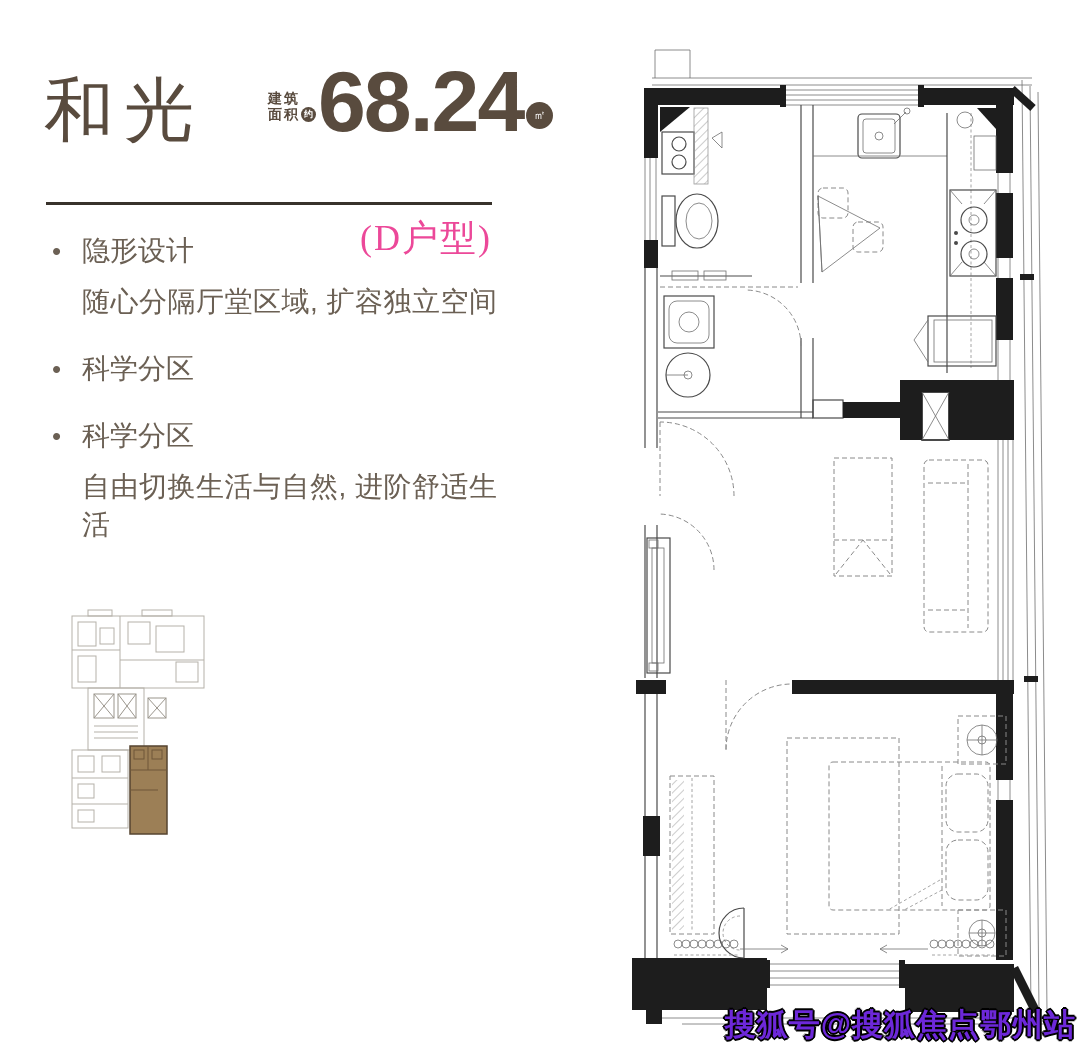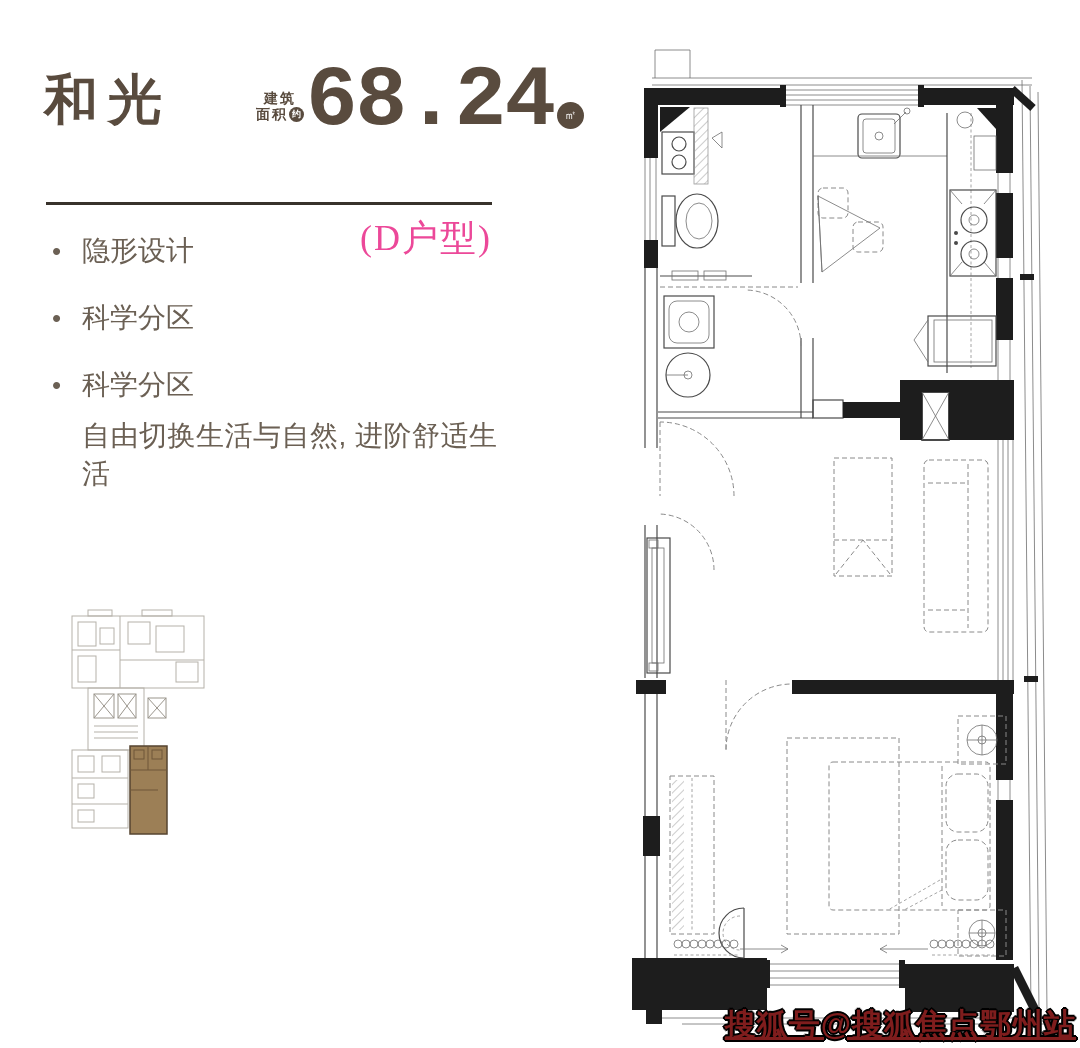--- a/index.html
+++ b/index.html
@@ -1,31 +1,31 @@
 <!DOCTYPE html>
 <html><head>
 <meta charset="utf-8">
 <style>
   * { margin:0; padding:0; box-sizing:border-box; }
   html,body { width:1080px; height:1048px; background:#ffffff; overflow:hidden;
               font-family:"Liberation Sans", sans-serif; }
   .page { position:relative; width:1080px; height:1048px; background:#ffffff; }
 
   
-  .title { position:absolute; left:44px; top:64px; font-size:54px; font-weight:bold;
+  .title { position:absolute; left:44px; top:64px; font-size:70px; font-weight:normal;
            letter-spacing:10px; color:#594b3e; font-family:"Liberation Serif", serif; }
 
-  .area-flex { position:absolute; left:256px; top:66px; display:flex; align-items:flex-end;text-align:center; }
+  .area-flex { position:absolute; left:268px; top:66px; display:flex; align-items:flex-end; }
   .area-label { display:flex; flex-direction:column; color:#594b3e; font-size:14px;
                 line-height:1.15; letter-spacing:2px; margin-bottom:14px; font-weight:bold; }
   .area-label .row2 { display:flex; align-items:center; letter-spacing:2px; }
   .badge-sm { width:15px; height:15px; border-radius:50%; background:#594b3e; color:#fff;
               font-size:9px; letter-spacing:0; display:flex; align-items:center;
               justify-content:center; margin-left:1px; }
-  .area-num { font-family:Liberation Mono, monospace; font-weight:bold; font-size:86px;
+  .area-num { font-family:Liberation Sans, sans-serif; font-weight:bold; font-size:86px;
               line-height:0.82; color:#594b3e; letter-spacing:-2px; margin-left:2px; }
   .badge-lg { width:27px; height:27px; border-radius:50%; background:#594b3e; color:#fff;
               font-size:12px; display:flex; align-items:center; justify-content:center;
               margin:0 0 8px 3px; font-family:"Liberation Serif", serif; }
 
   .rule { position:absolute; left:46px; top:202px; width:446px; height:3px; background:#38322b; }
   .unit-type { position:absolute; left:46px; top:214px; width:446px; text-align:right;
                font-size:36px; color:#ec4899; font-family:"Liberation Serif", serif;
                letter-spacing:2px; }
 
@@ -46,23 +46,23 @@
   .floorplan { position:absolute; left:622px; top:28px; }
   .w   { fill:#1d1d1d; stroke:none; }
   .ln  { fill:none; stroke:#4a4a4a; stroke-width:1.2; }
   .tn  { fill:none; stroke:#6f6f6f; stroke-width:0.8; }
   .dash{ fill:none; stroke:#8a8a8a; stroke-width:1; stroke-dasharray:5 3; }
   .dash2{ fill:none; stroke:#9a9a9a; stroke-width:0.9; stroke-dasharray:3 2.5; }
   .wht { fill:#ffffff; stroke:#1d1d1d; stroke-width:1.6; }
 
   
   .watermark { position:absolute; right:4px; top:1004px; font-size:31px; font-weight:bold;
-               letter-spacing:1px; color:#7f1d1d;
+               letter-spacing:1px; color:#6d28d9;
                text-shadow:-2px 0 #000, 2px 0 #000, 0 -2px #000, 0 2px #000,
-                           -1px -1px #000, 1px 1px #000, 1px -1px #000, -1px 1px #000;text-decoration:underline; }
+                           -1px -1px #000, 1px 1px #000, 1px -1px #000, -1px 1px #000; }
 </style>
 </head>
 <body>
 
 <div class="page">
 
   <div class="title">和光</div>
 
   <div class="area-flex">
     <div class="area-label">
@@ -78,20 +78,21 @@
 
   <div class="rule"></div>
   <div class="unit-type">(D户型)</div>
 
   <div class="features">
     <div class="feature">
       <div class="f-title">
         <span class="dot">•</span>
         <span>隐形设计</span>
       </div>
+      <div class="f-desc">随心分隔厅堂区域, 扩容独立空间</div>
     </div>
     <div class="feature">
       <div class="f-title">
         <span class="dot">•</span>
         <span>科学分区</span>
       </div>
     </div>
     <div class="feature">
       <div class="f-title">
         <span class="dot">•</span>

